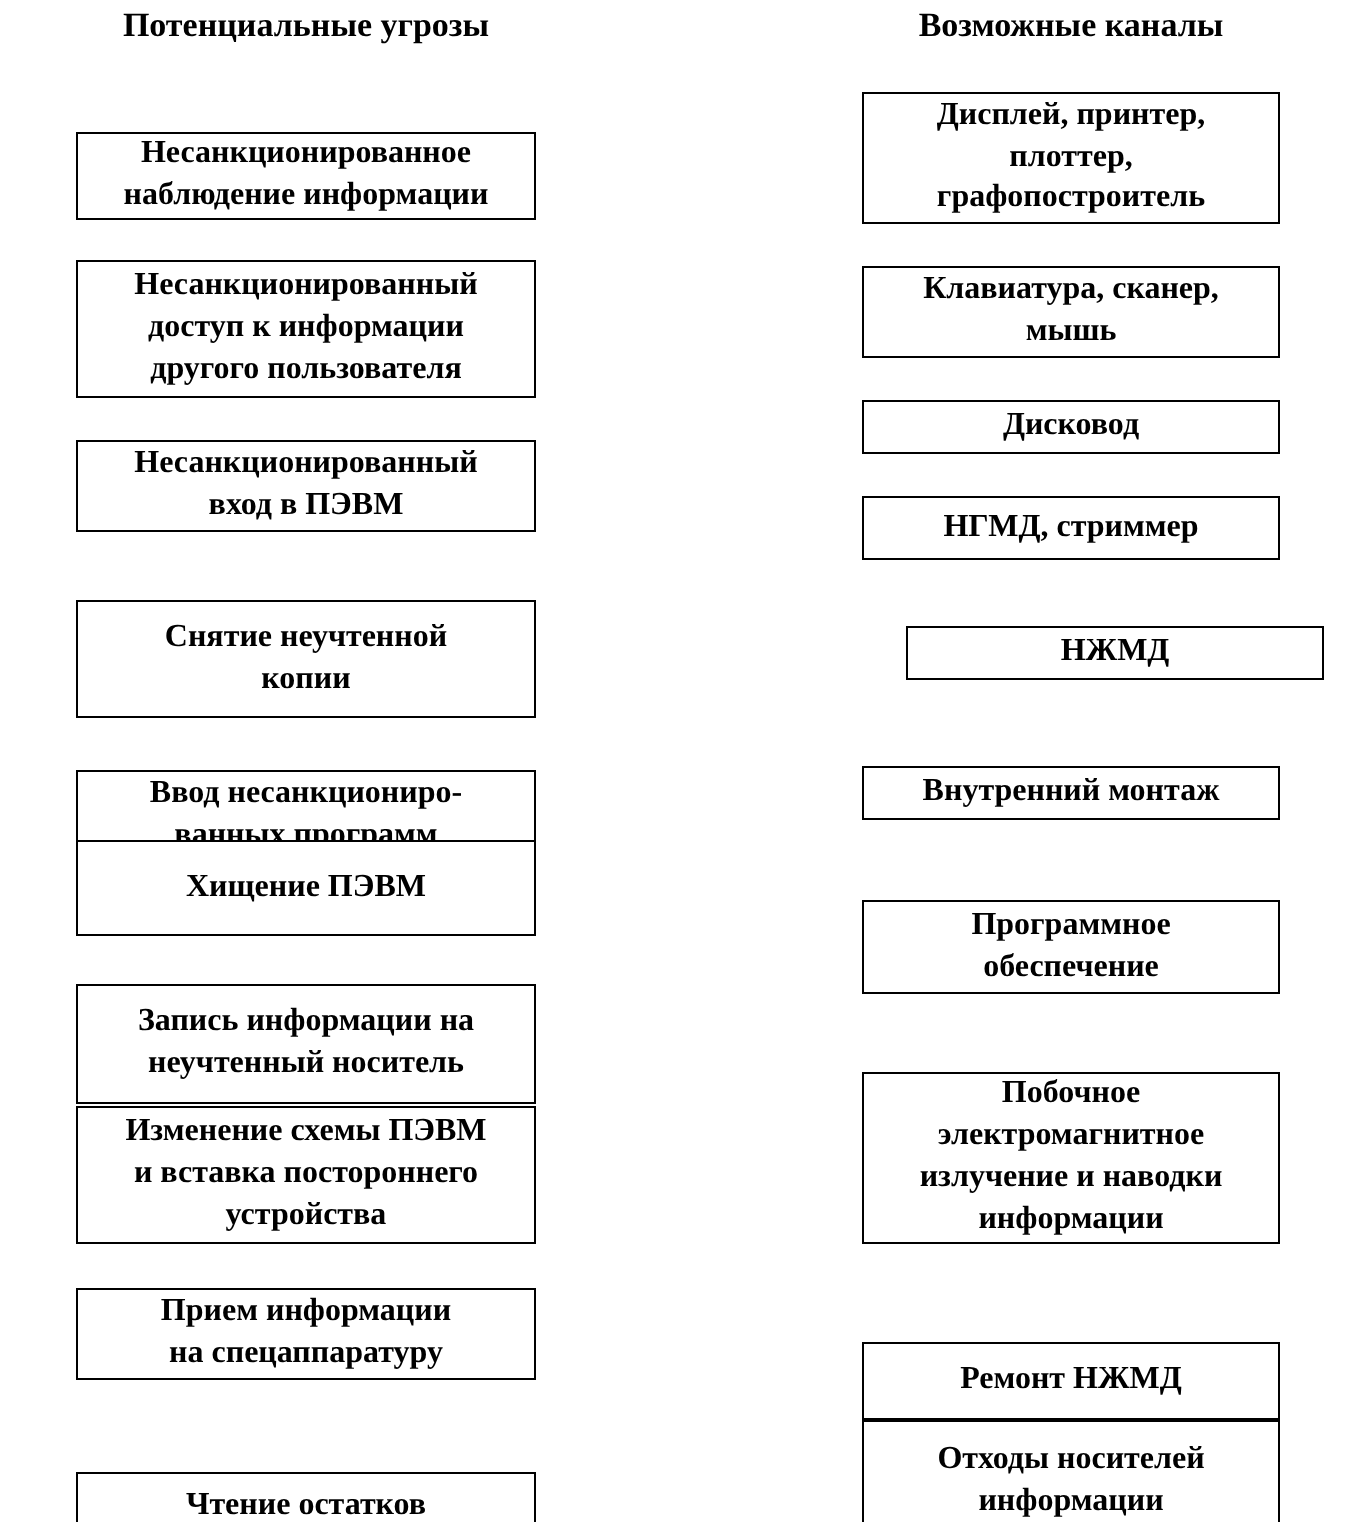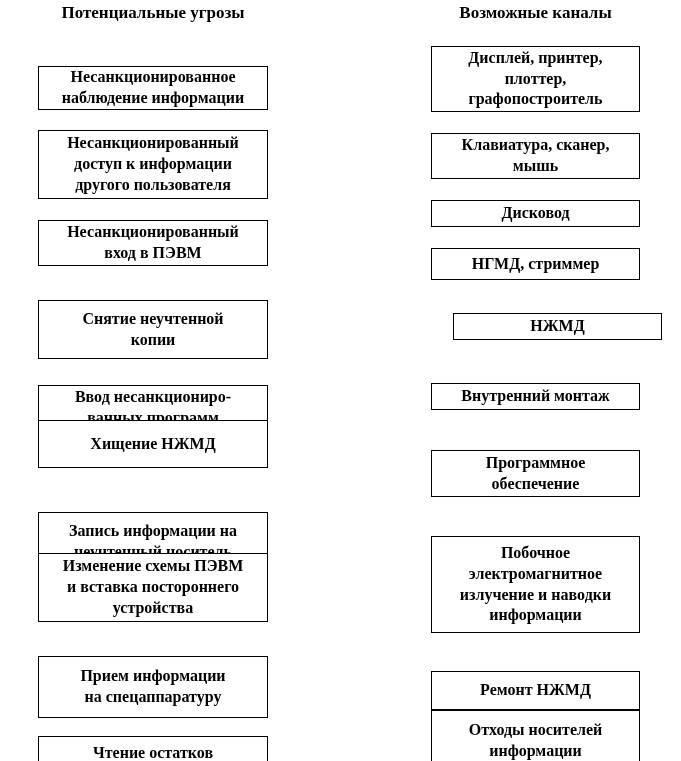--- a/index.html
+++ b/index.html
@@ -55,43 +55,43 @@
 наблюдение информации</div>
   <div class="box l" style="top:130px; height:69px;">Несанкционированный
 доступ к информации
 другого пользователя</div>
   <div class="box l" style="top:220px; height:46px;">Несанкционированный
 вход в ПЭВМ</div>
   <div class="box l" style="top:300px; height:59px;">Снятие неучтенной
 копии</div>
   <div class="box l" style="top:337px; height:46px;margin-top:48px;">Ввод несанкциониро-
 ванных программ</div>
-  <div class="box l" style="top:420px; height:48px;">Хищение НЖМД</div>
-  <div class="box l" style="top:512px; height:60px;">Запись информации на
+  <div class="box l" style="top:420px; height:48px;">Хищение ПЭВМ</div>
+  <div class="box l" style="top:492px; height:60px;">Запись информации на
 неучтенный носитель</div>
   <div class="box l" style="top:553px; height:69px;">Изменение схемы ПЭВМ
 и вставка постороннего
 устройства</div>
-  <div class="box l" style="top:644px; height:62px;margin-top:12px;">Прием информации
+  <div class="box l" style="top:644px; height:46px;">Прием информации
 на спецаппаратуру</div>
   <div class="box l" style="top:736px; height:56px;">Чтение остатков
 информации</div>
 
   <div class="box r" style="top:46px;  height:66px;">Дисплей, принтер,
 плоттер,
 графопостроитель</div>
   <div class="box r" style="top:133px; height:46px;">Клавиатура, сканер,
 мышь</div>
   <div class="box r" style="top:200px; height:27px;">Дисковод</div>
   <div class="box r" style="top:248px; height:32px;">НГМД, стриммер</div>
   <div class="box r" style="top:313px; height:27px;margin-left:22px;">НЖМД</div>
   <div class="box r" style="top:383px; height:27px;">Внутренний монтаж</div>
   <div class="box r" style="top:450px; height:47px;">Программное
 обеспечение</div>
-  <div class="box r" style="top:536px; height:97px;">Побочное
+  <div class="box r" style="top:536px; height:86px;">Побочное
 электромагнитное
 излучение и наводки
 информации</div>
   <div class="box r" style="top:671px; height:39px;">Ремонт НЖМД</div>
   <div class="box r" style="top:710px; height:61px;">Отходы носителей
 информации</div>
 
 </div>
 
 </body></html>

